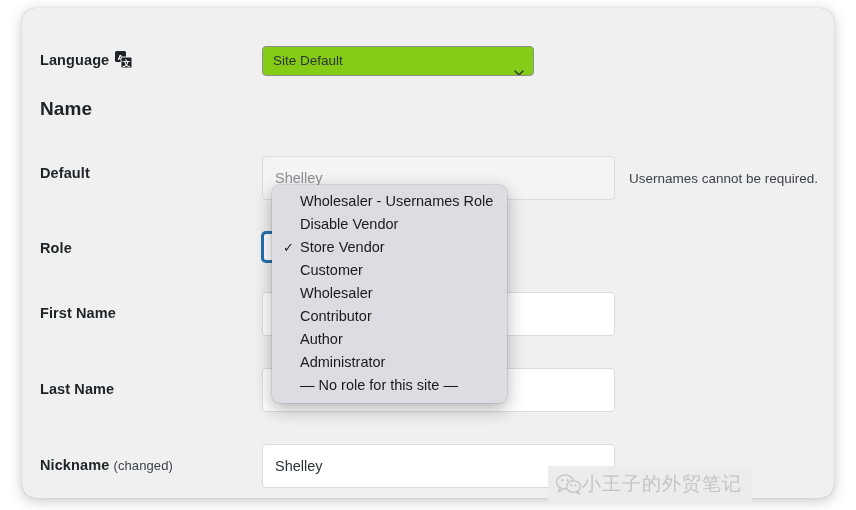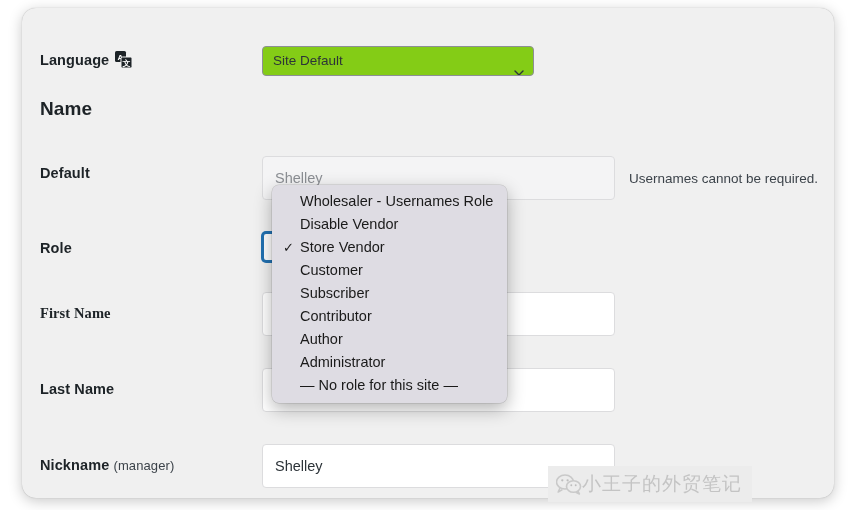--- a/index.html
+++ b/index.html
@@ -207,49 +207,49 @@
       </div>
       <div class="hint" style="left:607px; top:15px;">Usernames cannot be required.</div>
     </div>
 
     <div class="row" style="top:224px;">
       <div class="label" style="left:18px; top:8px;text-align:center;">Role</div>
       <div class="role-select" style="left:240px; top:0px; width:233px;"></div>
     </div>
 
     <div class="row" style="top:284px;">
-      <div class="label" style="left:18px; top:13px;font-family:Liberation Serif, serif;">First Name</div>
+      <div class="label" style="left:18px; top:13px;">First Name</div>
       <div class="field" style="left:240px; top:0px; width:353px;">
         <span></span>
       </div>
     </div>
 
     <div class="row" style="top:360px;">
       <div class="label" style="left:18px; top:13px;">Last Name</div>
       <div class="field" style="left:240px; top:0px; width:353px;">
         <span></span>
       </div>
     </div>
 
     <div class="row" style="top:436px;">
       <div class="label" style="left:18px; top:13px;">
         <span>Nickname</span>
-        <span class="sub">(manager)</span>
+        <span class="sub">(changed)</span>
       </div>
       <div class="field" style="left:240px; top:0px; width:353px;">
         <span>Shelley</span>
       </div>
     </div>
 
     <div id="role-popup">
         <div class="menu-item"><span>Wholesaler - Usernames Role</span></div>
         <div class="menu-item"><span>Disable Vendor</span></div>
         <div class="menu-item"><span class="check">✓</span><span>Store Vendor</span></div>
         <div class="menu-item"><span>Customer</span></div>
-        <div class="menu-item"><span>Subscriber</span></div>
+        <div class="menu-item"><span>Wholesaler</span></div>
         <div class="menu-item"><span>Contributor</span></div>
         <div class="menu-item"><span>Author</span></div>
         <div class="menu-item"><span>Administrator</span></div>
         <div class="menu-item"><span>— No role for this site —</span></div>
       </div>
 
   </div>
 
   <div id="watermark">
     <span class="wechat-ic">

